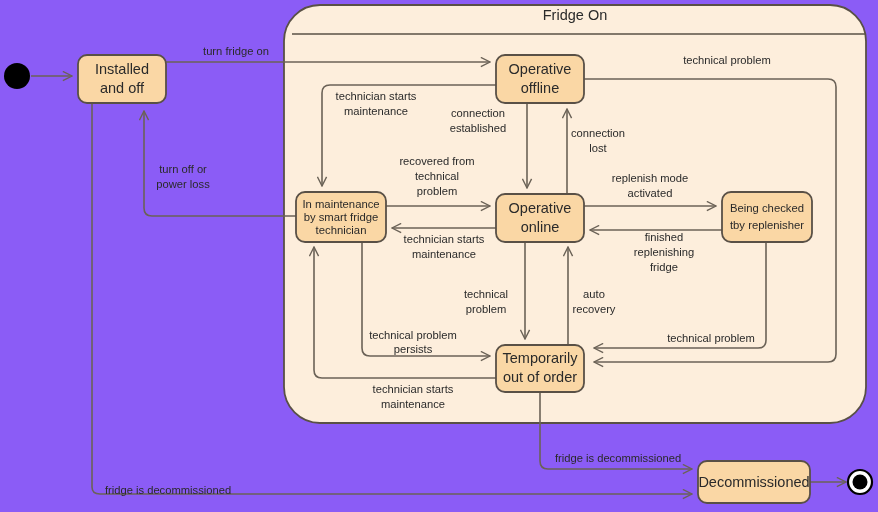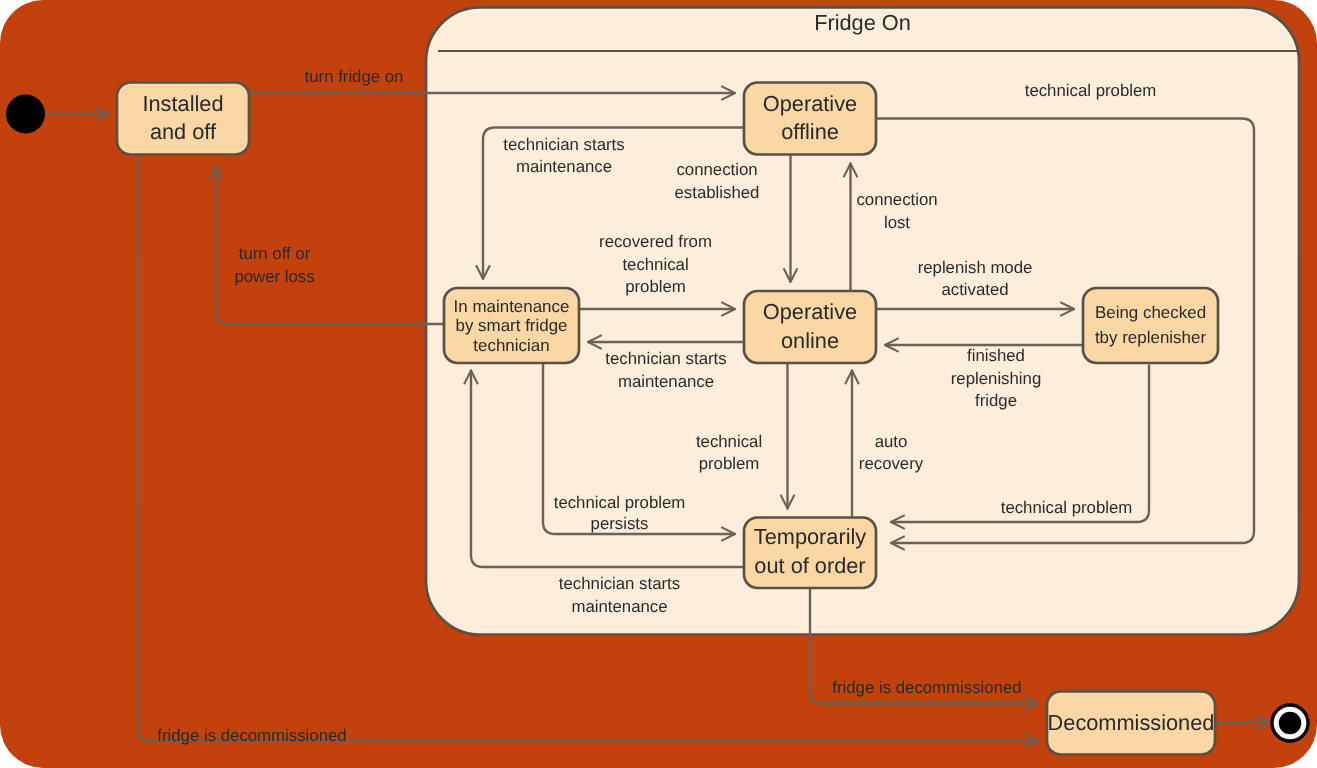--- a/index.html
+++ b/index.html
@@ -8,23 +8,22 @@
     padding: 0;
     background: #ffffff;
   }
   body {
     font-family: "Liberation Sans", sans-serif;
   }
   #canvas-wrap {
     position: relative;
     width: 878px;
     height: 512px;
-    background: #c2410c;
+    background: #8b5cf6;
     overflow: hidden;
-    border-radius: 29px;
   }
   svg#diagram {
     position: absolute;
     top: 0;
     left: 0;
     width: 878px;
     height: 512px;
     display: block;
   }
   .edge-line {

